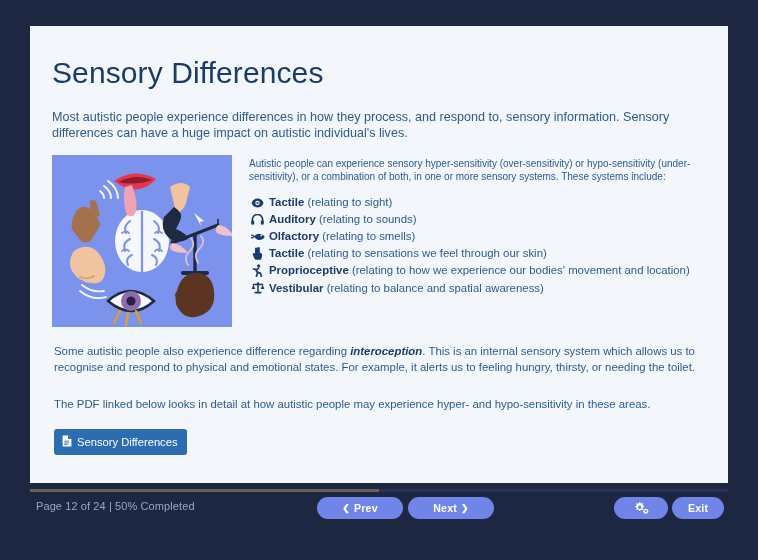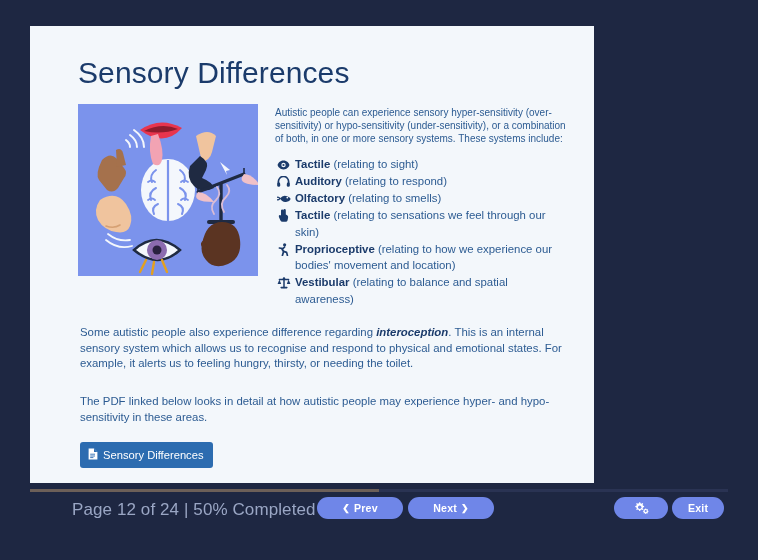--- a/index.html
+++ b/index.html
@@ -20,25 +20,25 @@
     width: 758px;
     height: 560px;
     background: #1e2742;
   }
 
   
   .slide-card {
     position: absolute;
     left: 30px;
     top: 26px;
-    width: 564px;
+    width: 698px;
     height: 457px;
     background: #f3f7fb;
     box-sizing: border-box;
-    padding: 24px 28px 0 48px;
+    padding: 24px 28px 0 22px;
     overflow: hidden;
   }
 
   .slide-title {
     color: #1b3b6b;
     font-size: 30px;
     font-weight: 400;
     letter-spacing: 0.1px;
     margin: 6px 0 0 0;
     line-height: 1.15;
@@ -147,23 +147,22 @@
   .progress-fill {
     height: 100%;
     background: #6c5f58;
   }
 
   .footer-status {
     position: absolute;
     left: 36px;
     top: 500px;
     color: #9aa6c4;
-    font-size: 17px;
+    font-size: 11px;
     letter-spacing: 0.1px;
-    margin-left: 36px;
   }
 
   .pill {
     position: absolute;
     top: 497px;
     height: 22px;
     background: #6f86e8;
     color: #ffffff;
     border: none;
     border-radius: 11px;
@@ -186,20 +185,21 @@
 </style>
 </head>
 <body>
 
 <div id="screen">
 
   <div class="slide-card">
 
     <h1 class="slide-title">Sensory Differences</h1>
 
+    <p class="intro-para">Most autistic people experience differences in how they process, and respond to, sensory information. Sensory differences can have a huge impact on autistic individual's lives.</p>
 
     <div class="body-row">
 
       <div class="illustration">
         <svg width="180" height="172" viewBox="0 0 180 172">
           <rect x="0" y="0" width="180" height="172" fill="#7b93ec"></rect>
 
           <g>
             <ellipse cx="90" cy="86" rx="27" ry="31" fill="#f4f7fc"></ellipse>
             <path d="M90 56 L90 117" stroke="#7b93ec" stroke-width="2.2" fill="none"></path>
@@ -274,21 +274,21 @@
           </li>
 
           <li>
             <span class="sys-icon">
               <svg width="13" height="11" viewBox="0 0 13 11">
                   <path d="M1.4 8 V5.6 A5.1 5.1 0 0 1 11.6 5.6 V8" stroke="#1b3b6b" stroke-width="1.7" fill="none" stroke-linecap="round"></path>
                   <rect x="0.2" y="6.6" width="3" height="4.2" rx="1.4" fill="#1b3b6b"></rect>
                   <rect x="9.8" y="6.6" width="3" height="4.2" rx="1.4" fill="#1b3b6b"></rect>
                 </svg>
             </span>
-            <span><span class="sys-name">Auditory</span> <span class="sys-desc">(relating to respond)</span></span>
+            <span><span class="sys-name">Auditory</span> <span class="sys-desc">(relating to sounds)</span></span>
           </li>
 
           <li>
             <span class="sys-icon">
               <svg width="14" height="9" viewBox="0 0 14 9">
                   <path d="M3 4.5 q2.5 -3.4 6 -2.6 q4 0.9 4.6 3 q-0.8 2.4 -4.6 3 q-3.6 0.6 -6 -3.4 Z" fill="#1b3b6b"></path>
                   <circle cx="10.3" cy="3.6" r="0.9" fill="#f3f7fb"></circle>
                   <path d="M3 4.5 q-1.6 -2 -2.8 -1.2 M3 4.5 q-1.8 1.8 -2.8 1.2" stroke="#1b3b6b" stroke-width="1.3" fill="none" stroke-linecap="round"></path>
                 </svg>
             </span>

